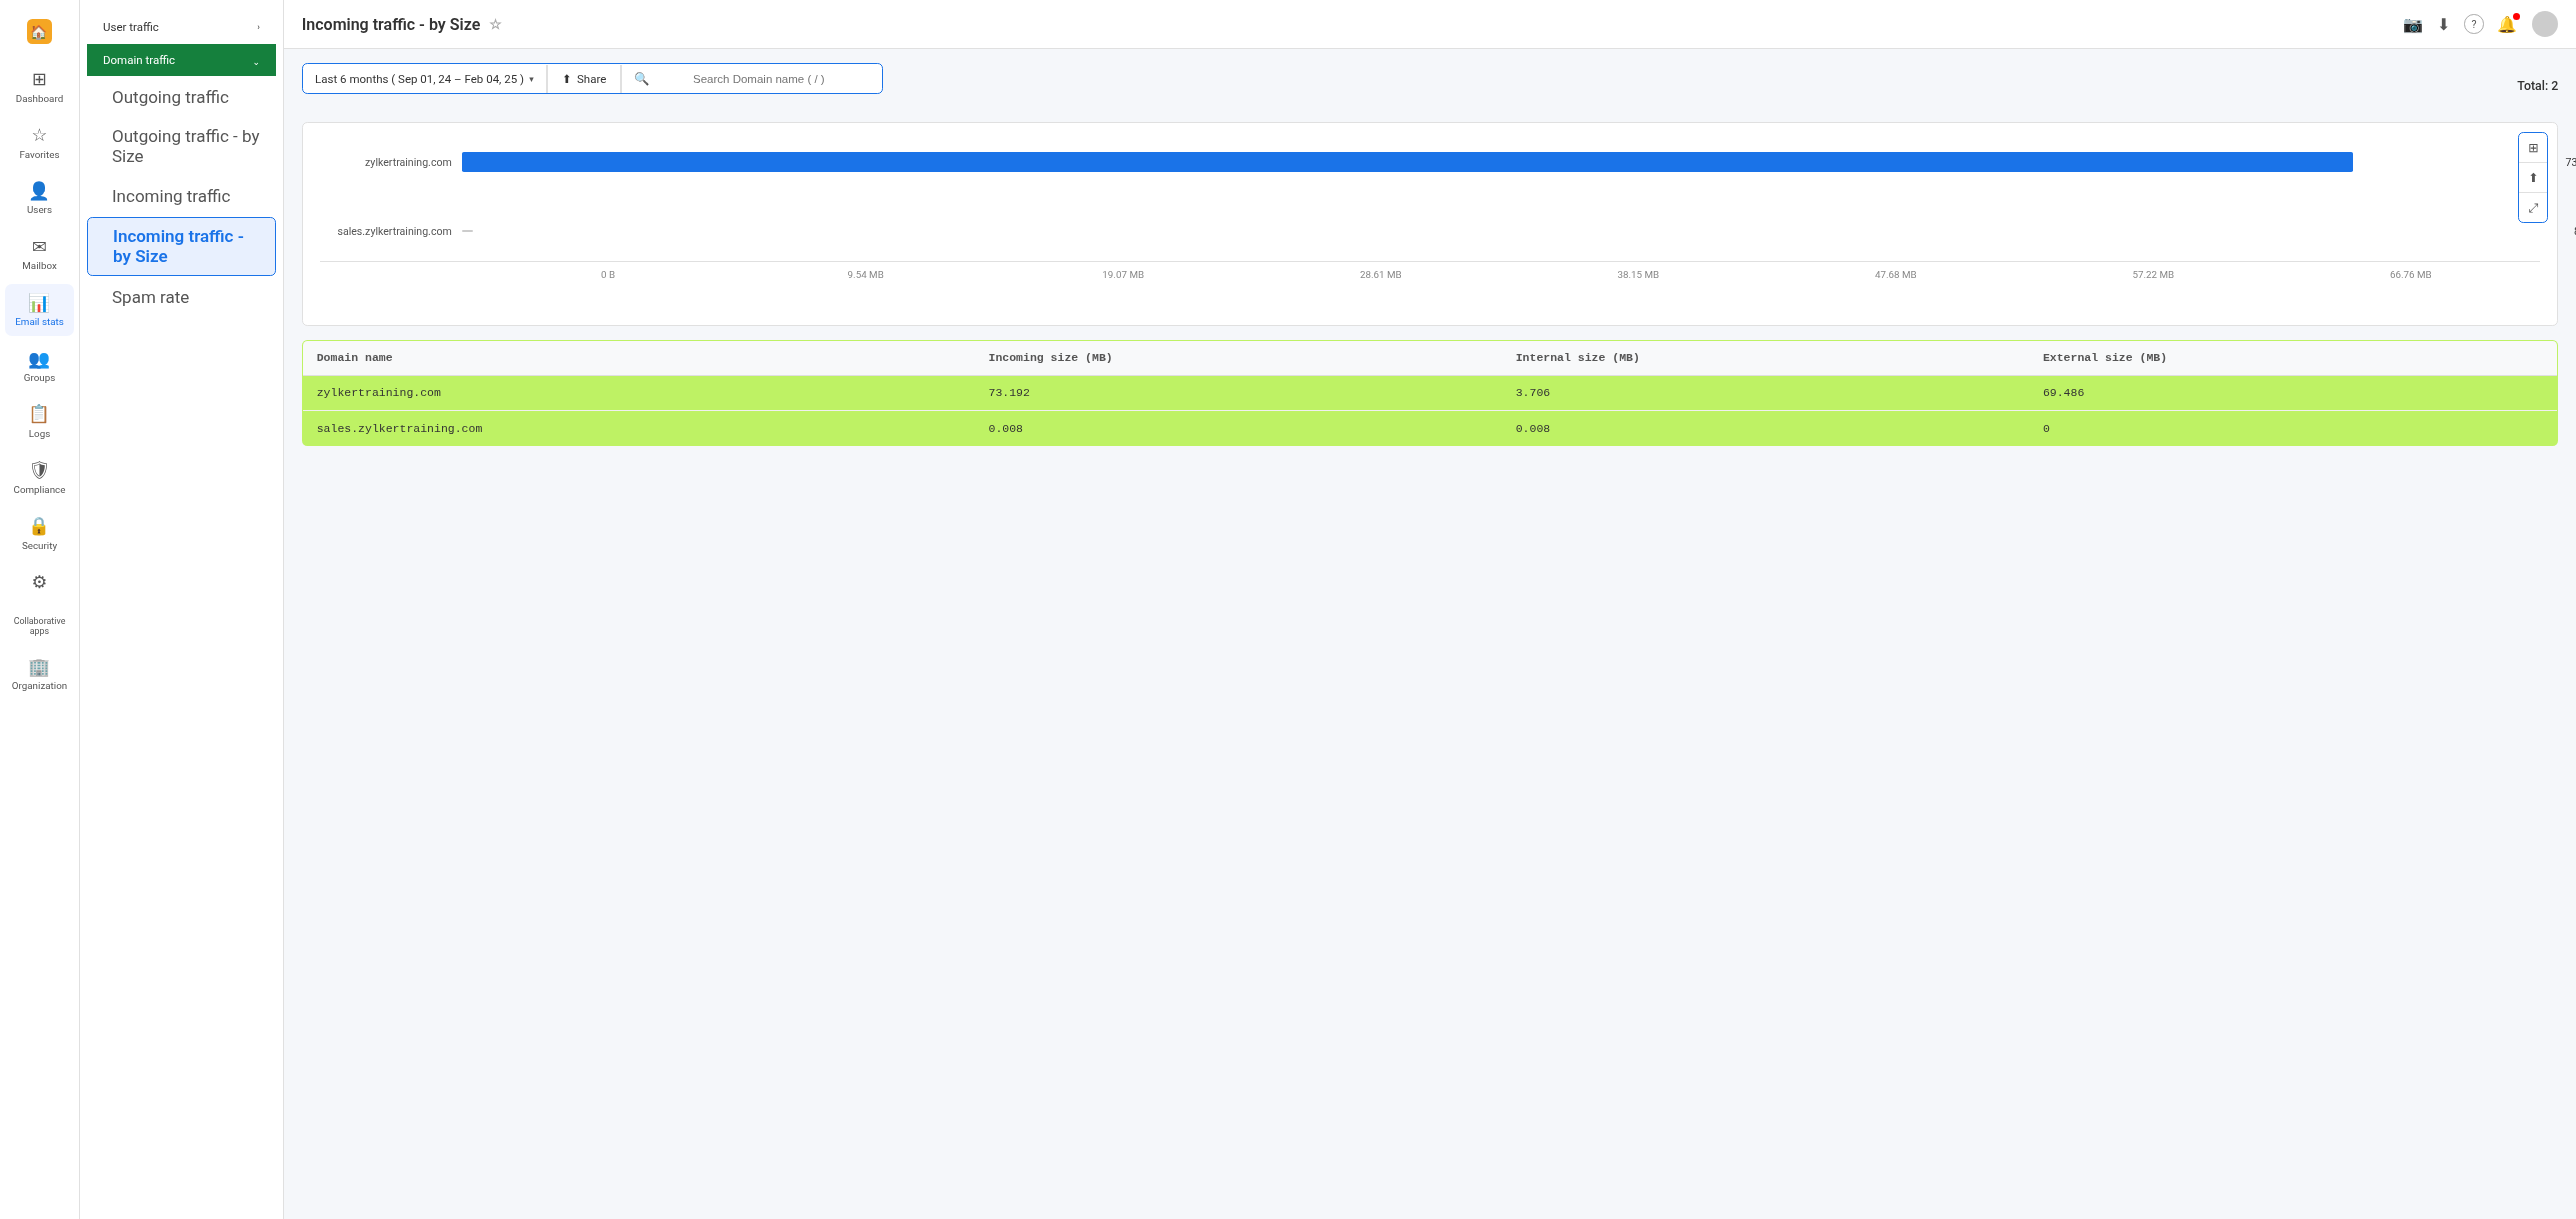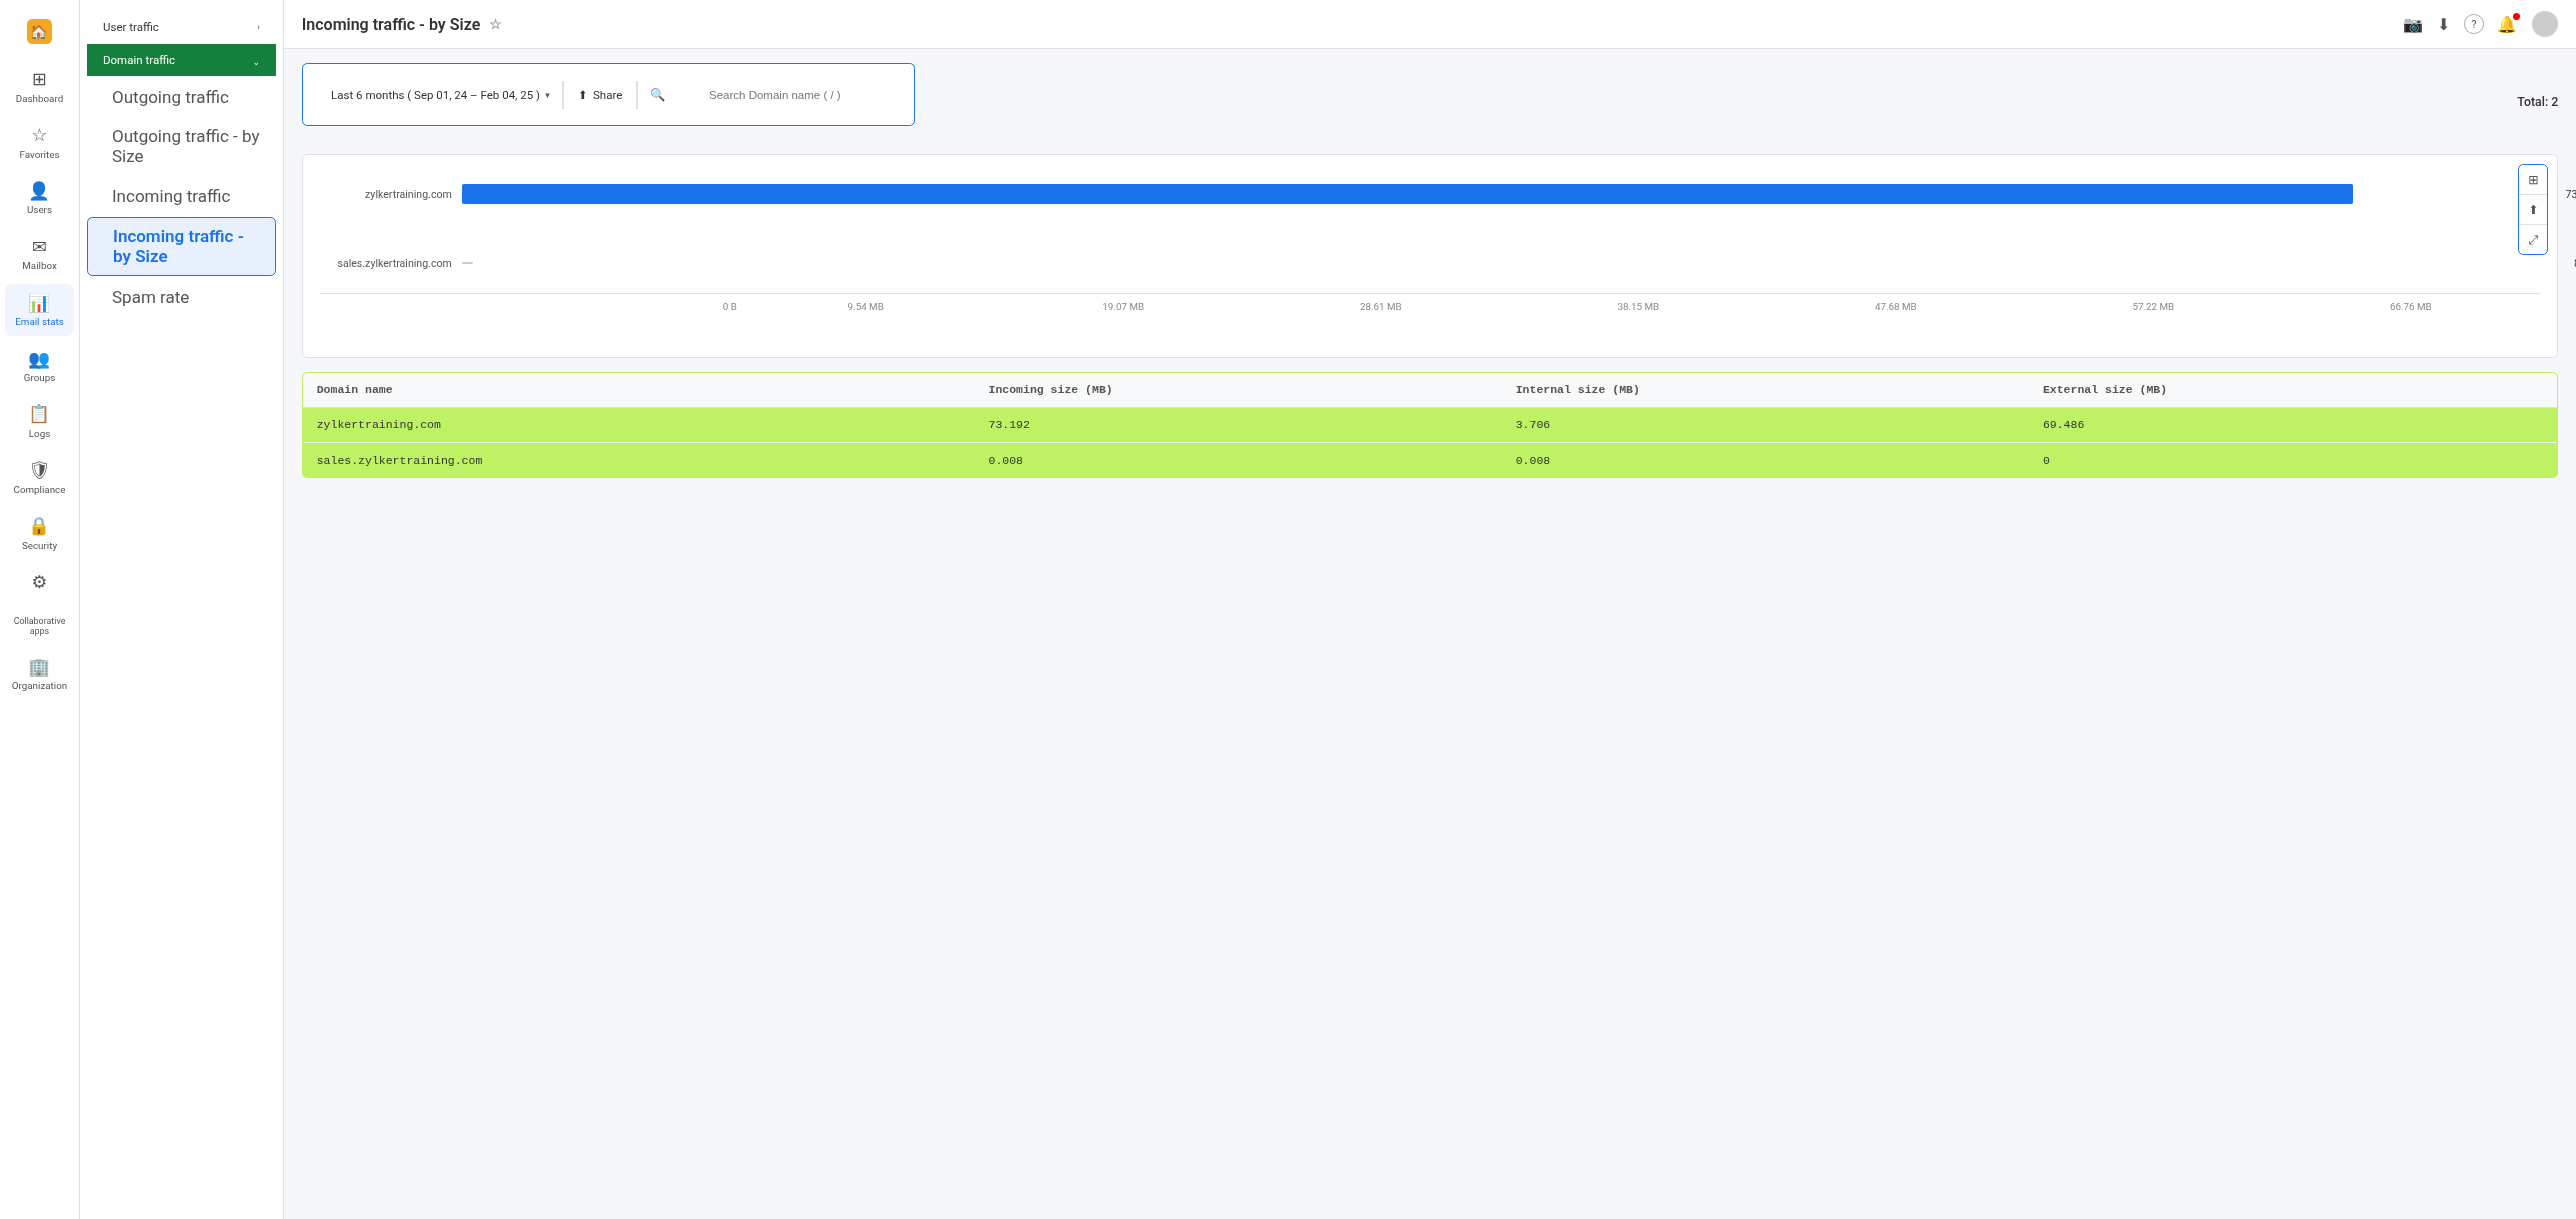--- a/index.html
+++ b/index.html
@@ -143,21 +143,21 @@
     }
 
     
     .filter-bar {
       display: flex;
       align-items: center;
       gap: 0;
       background: #fff;
       border: 1.8px solid #1a73e8;
       border-radius: 5.3px;
-      padding: 16px;
+      padding: 0;
       margin-bottom: 14px;
       width: fit-content;
       max-width: 100%;
     }
     .date-dropdown {
       display: flex;
       align-items: center;
       gap: 5.3px;
       padding: 7px 12.4px;
       font-size: 11.5px;
@@ -287,21 +287,21 @@
       padding-left: 142px;
       border-top: 0.9px solid #e0e0e0;
       padding-top: 7px;
     }
     .x-tick {
       font-size: 9.8px;
       color: #888;
       flex: 1;
       text-align: center;
     }
-    .x-tick:first-child { text-align: right; margin-left: 17px; }
+    .x-tick:first-child { text-align: center; margin-left: 17px; }
 
     
     .data-table {
       width: 100%;
       border-collapse: collapse;
       background: #bef264;
       border: 0.9px solid #e0e0e0;
       border-radius: 5.3px;
       overflow: hidden;
       font-family: Liberation Mono, monospace;

